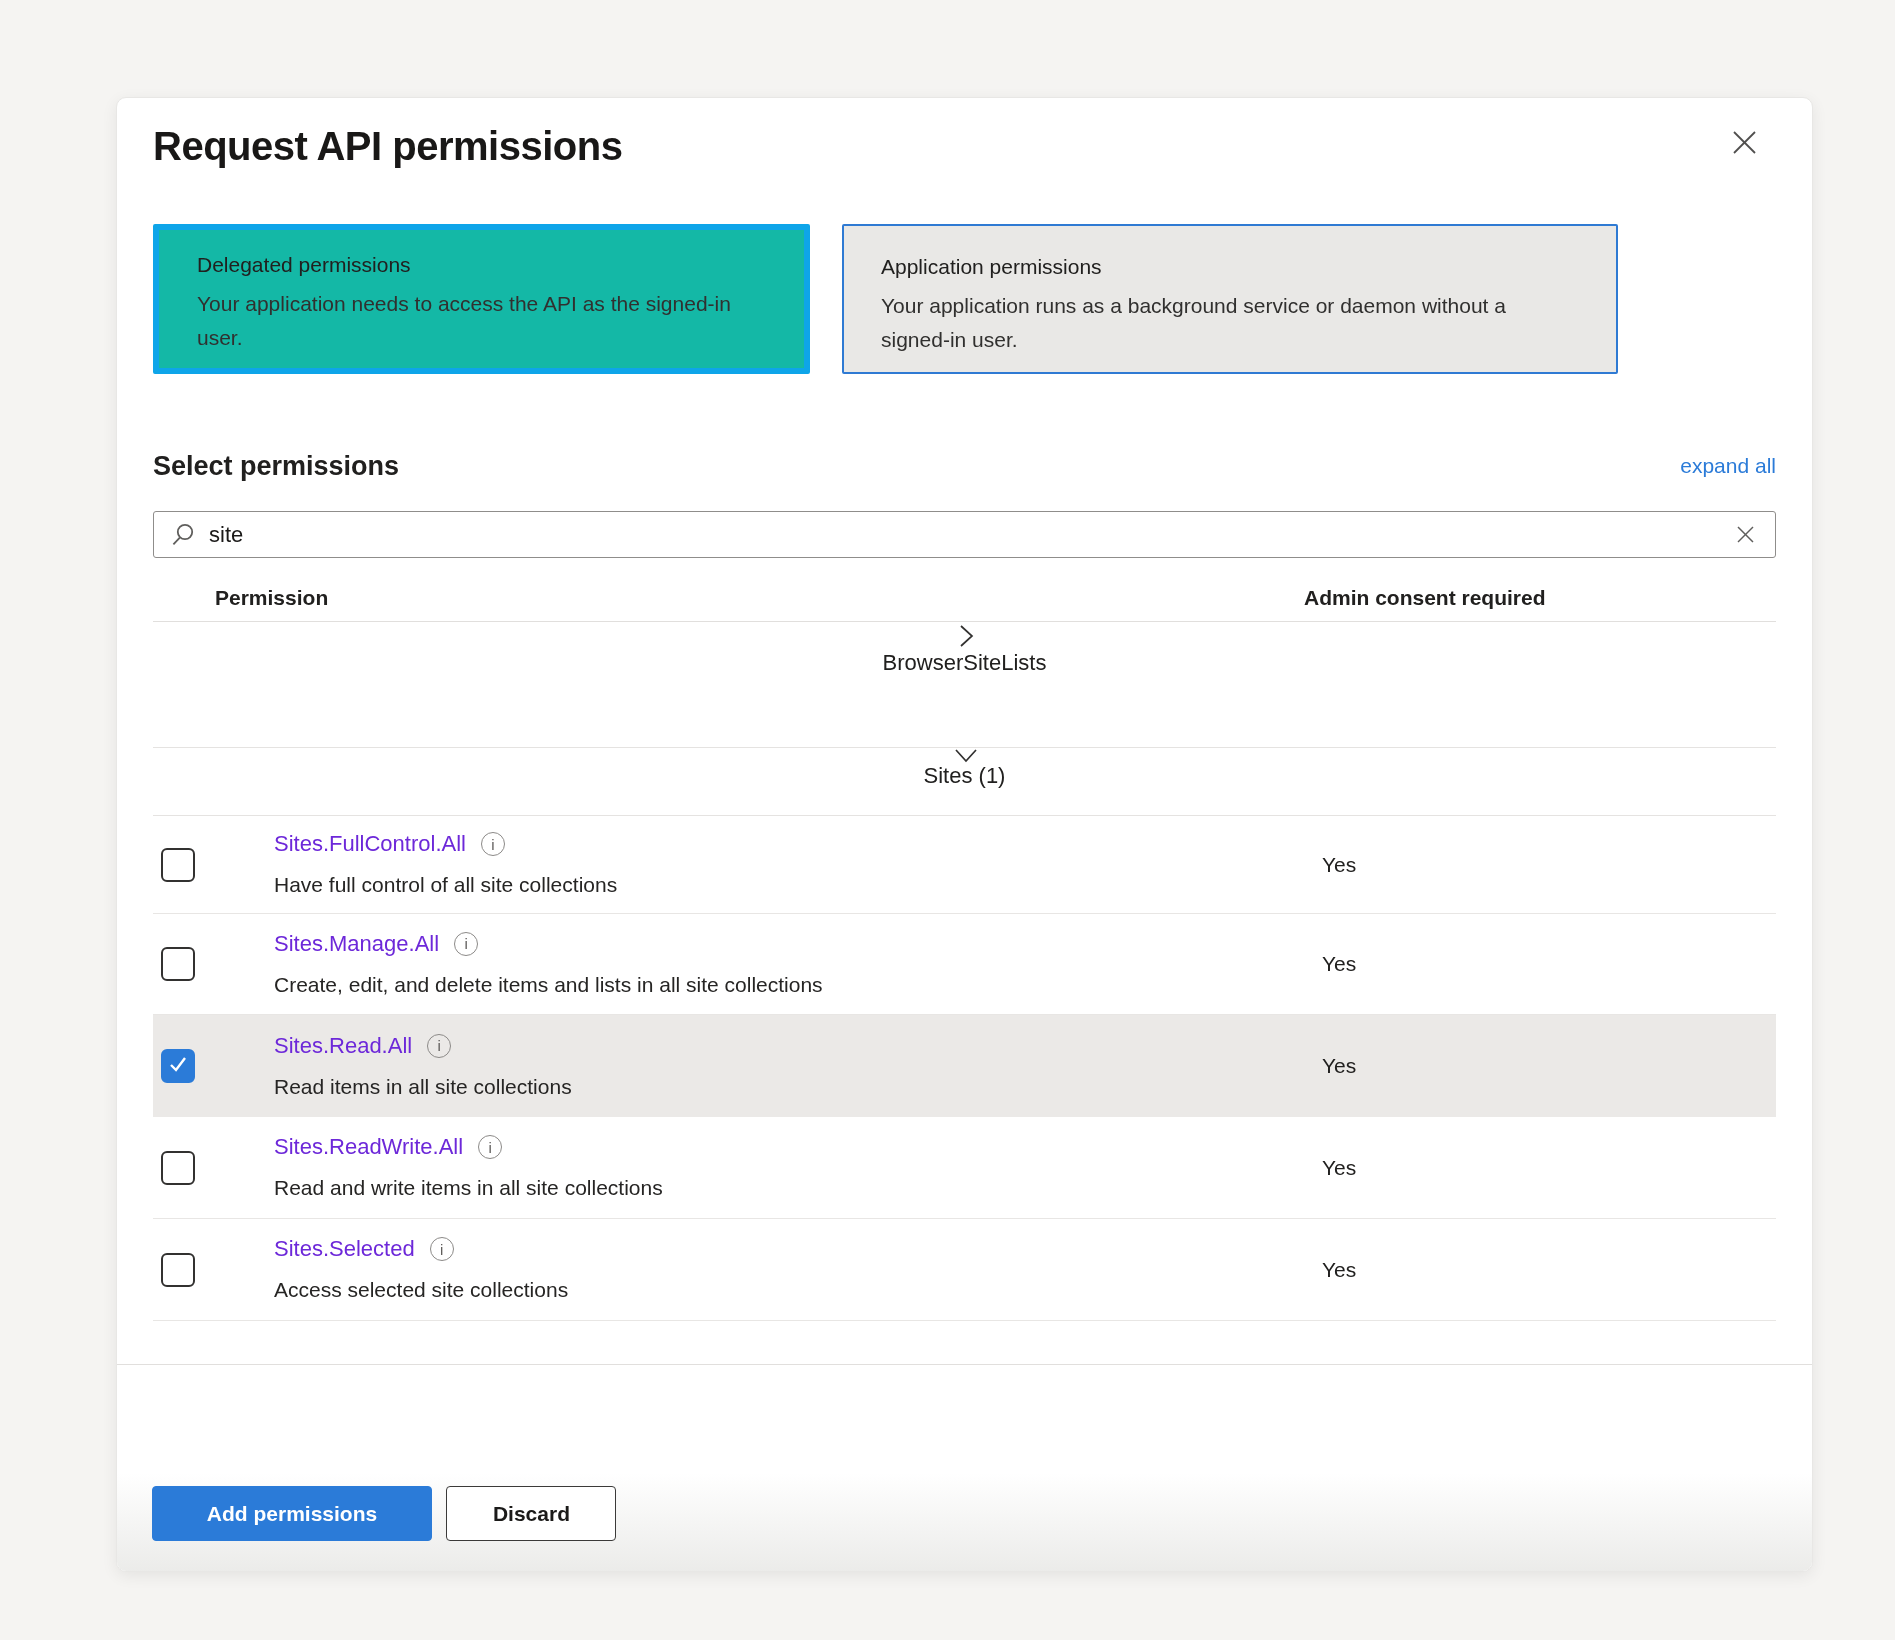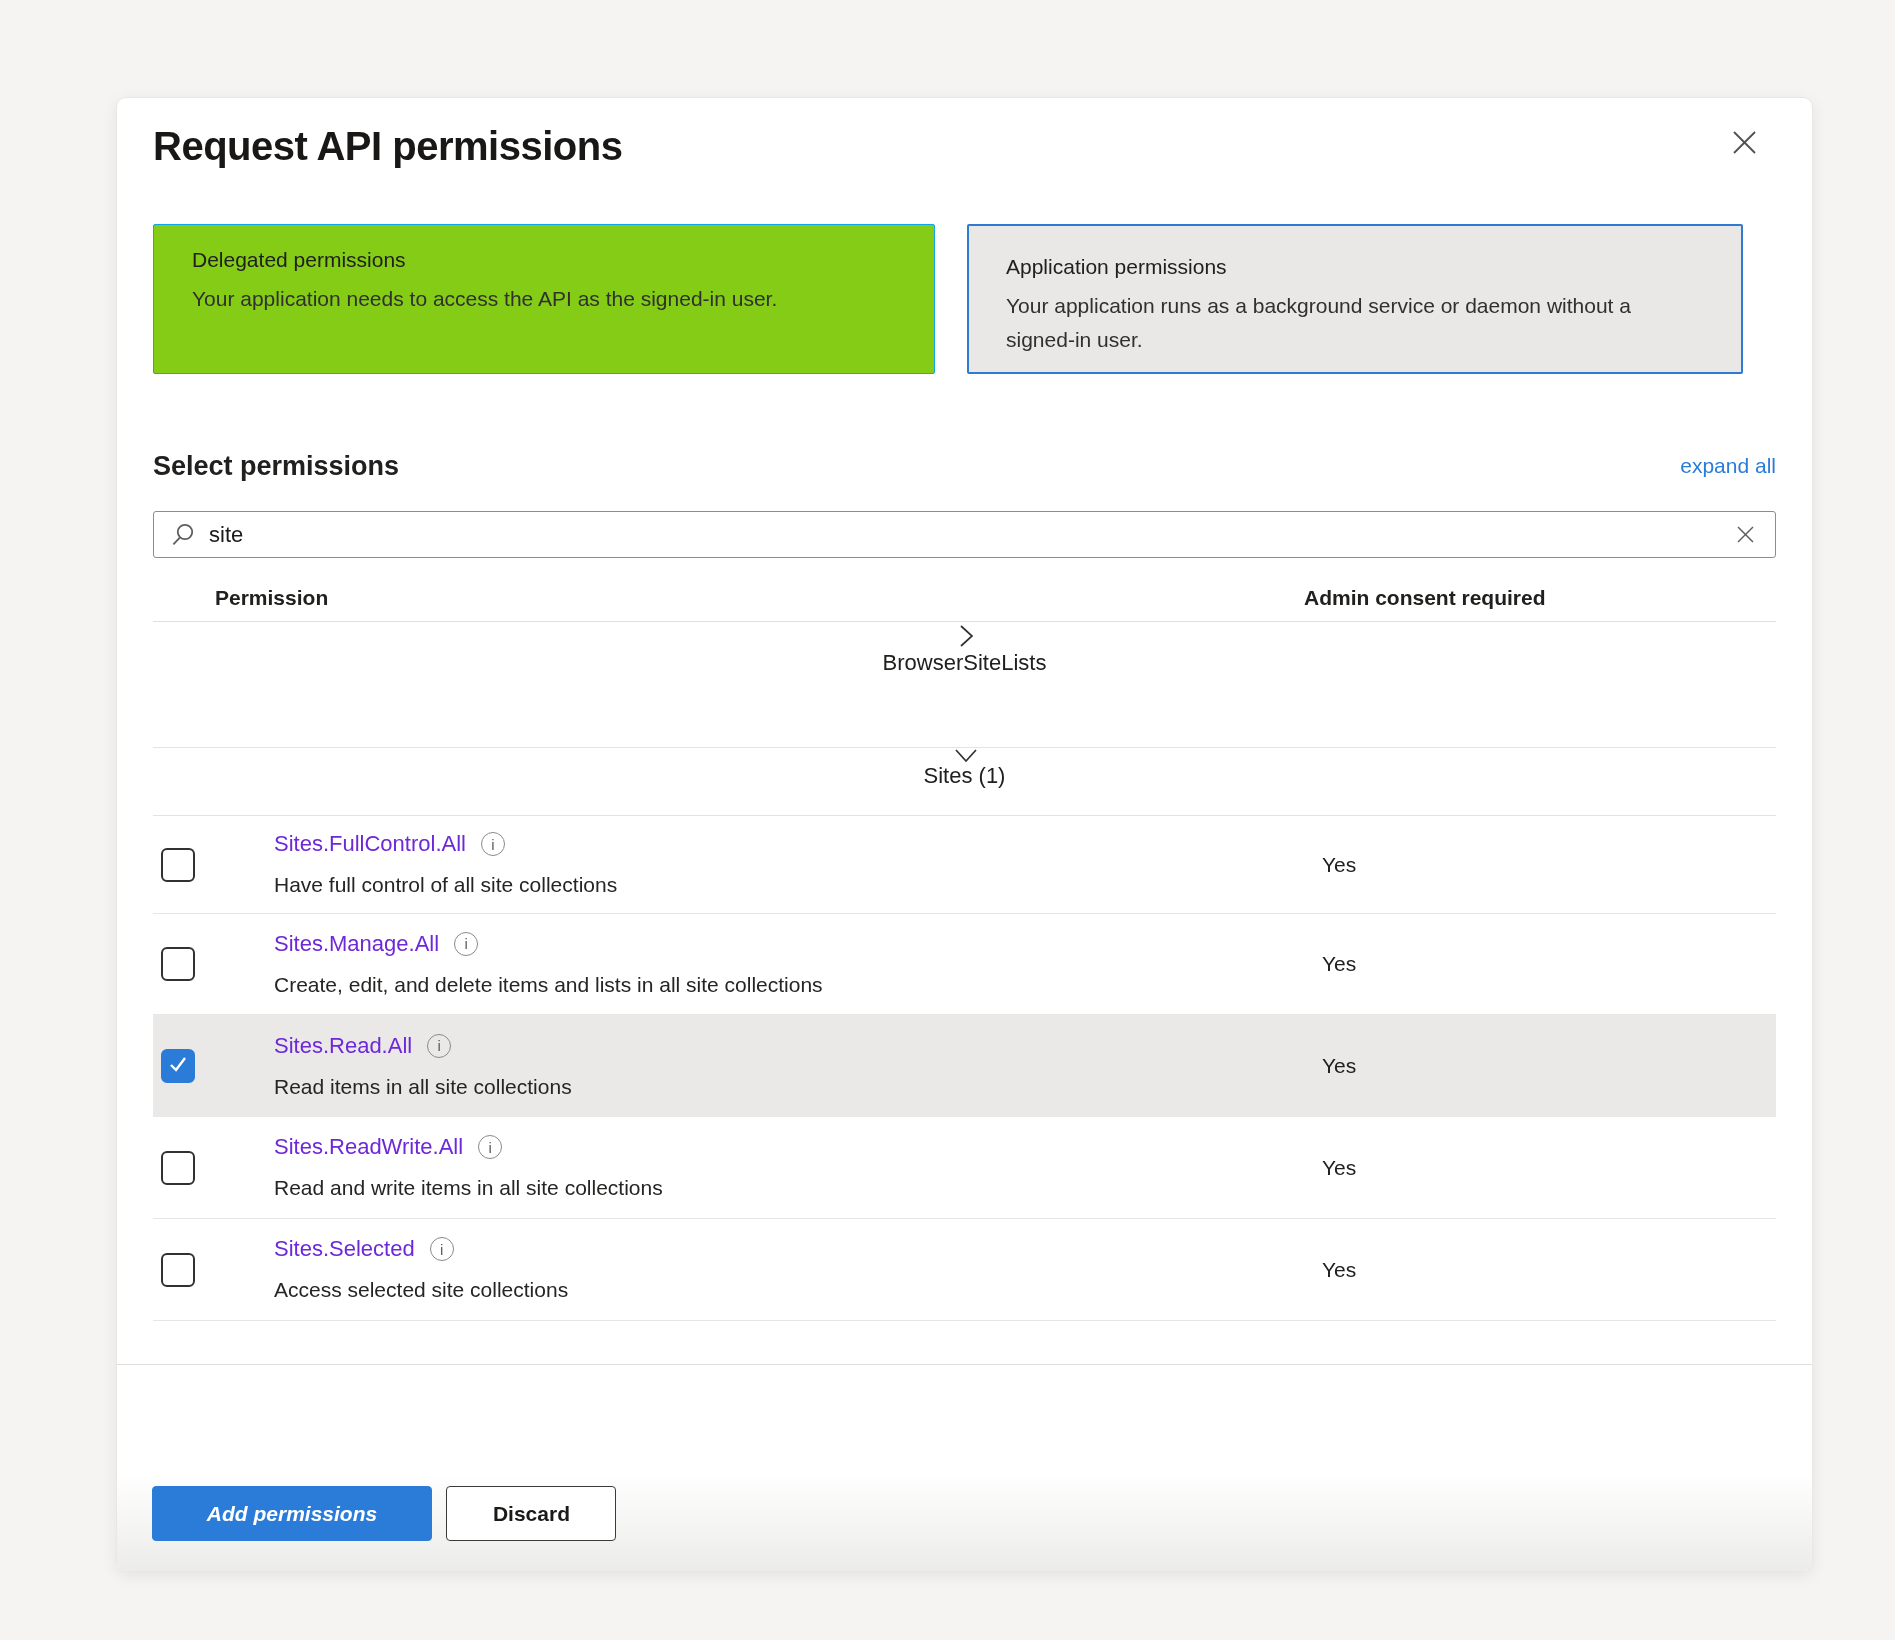--- a/index.html
+++ b/index.html
@@ -30,23 +30,23 @@
   .close-btn {
     position:absolute; top:28px; right:50px;
     width:36px; height:36px;
     display:flex; align-items:center; justify-content:center;
     cursor:pointer; background:none; border:none;
   }
 
   
   .cards-row { margin-top:52px; display:flex; gap:32px; }
   .type-card {
-    width:782px; height:150px;
-    background:#84cc16;
-    border:1px solid #0ea5e9;
+    width:657px; height:150px;
+    background:#14b8a6;
+    border:6px solid #0ea5e9;
     border-radius:2px;
     padding:22px 38px;
     cursor:pointer;
   }
   .type-card.selected {
     width:776px;
     background:#e9e8e6;
     border:2px solid #2f7ad3;
     padding:28px 37px;
   }
@@ -137,21 +137,21 @@
     height:209px;
     background:linear-gradient(#ffffff 0%, #ffffff 52%, #ebebe9 100%);
     padding:121px 0 0 35px;
   }
   .btn {
     height:55px; border-radius:4px; font-family:"Liberation Sans", sans-serif;
     font-size:21px; font-weight:700; cursor:pointer;
     vertical-align:top;
   }
   .btn-primary {
-    width:280px; background:#2b7bd8; color:#ffffff; border:1px solid #2b7bd8;font-style:italic;
+    width:280px; background:#2b7bd8; color:#ffffff; border:1px solid #2b7bd8;
   }
   .btn-secondary {
     width:170px; margin-left:10px;
     background:#ffffff; color:#1b1a19; border:1.5px solid #3b3a39;
   }
 </style>
 </head>
 <body>
 
 <div class="dialog">

